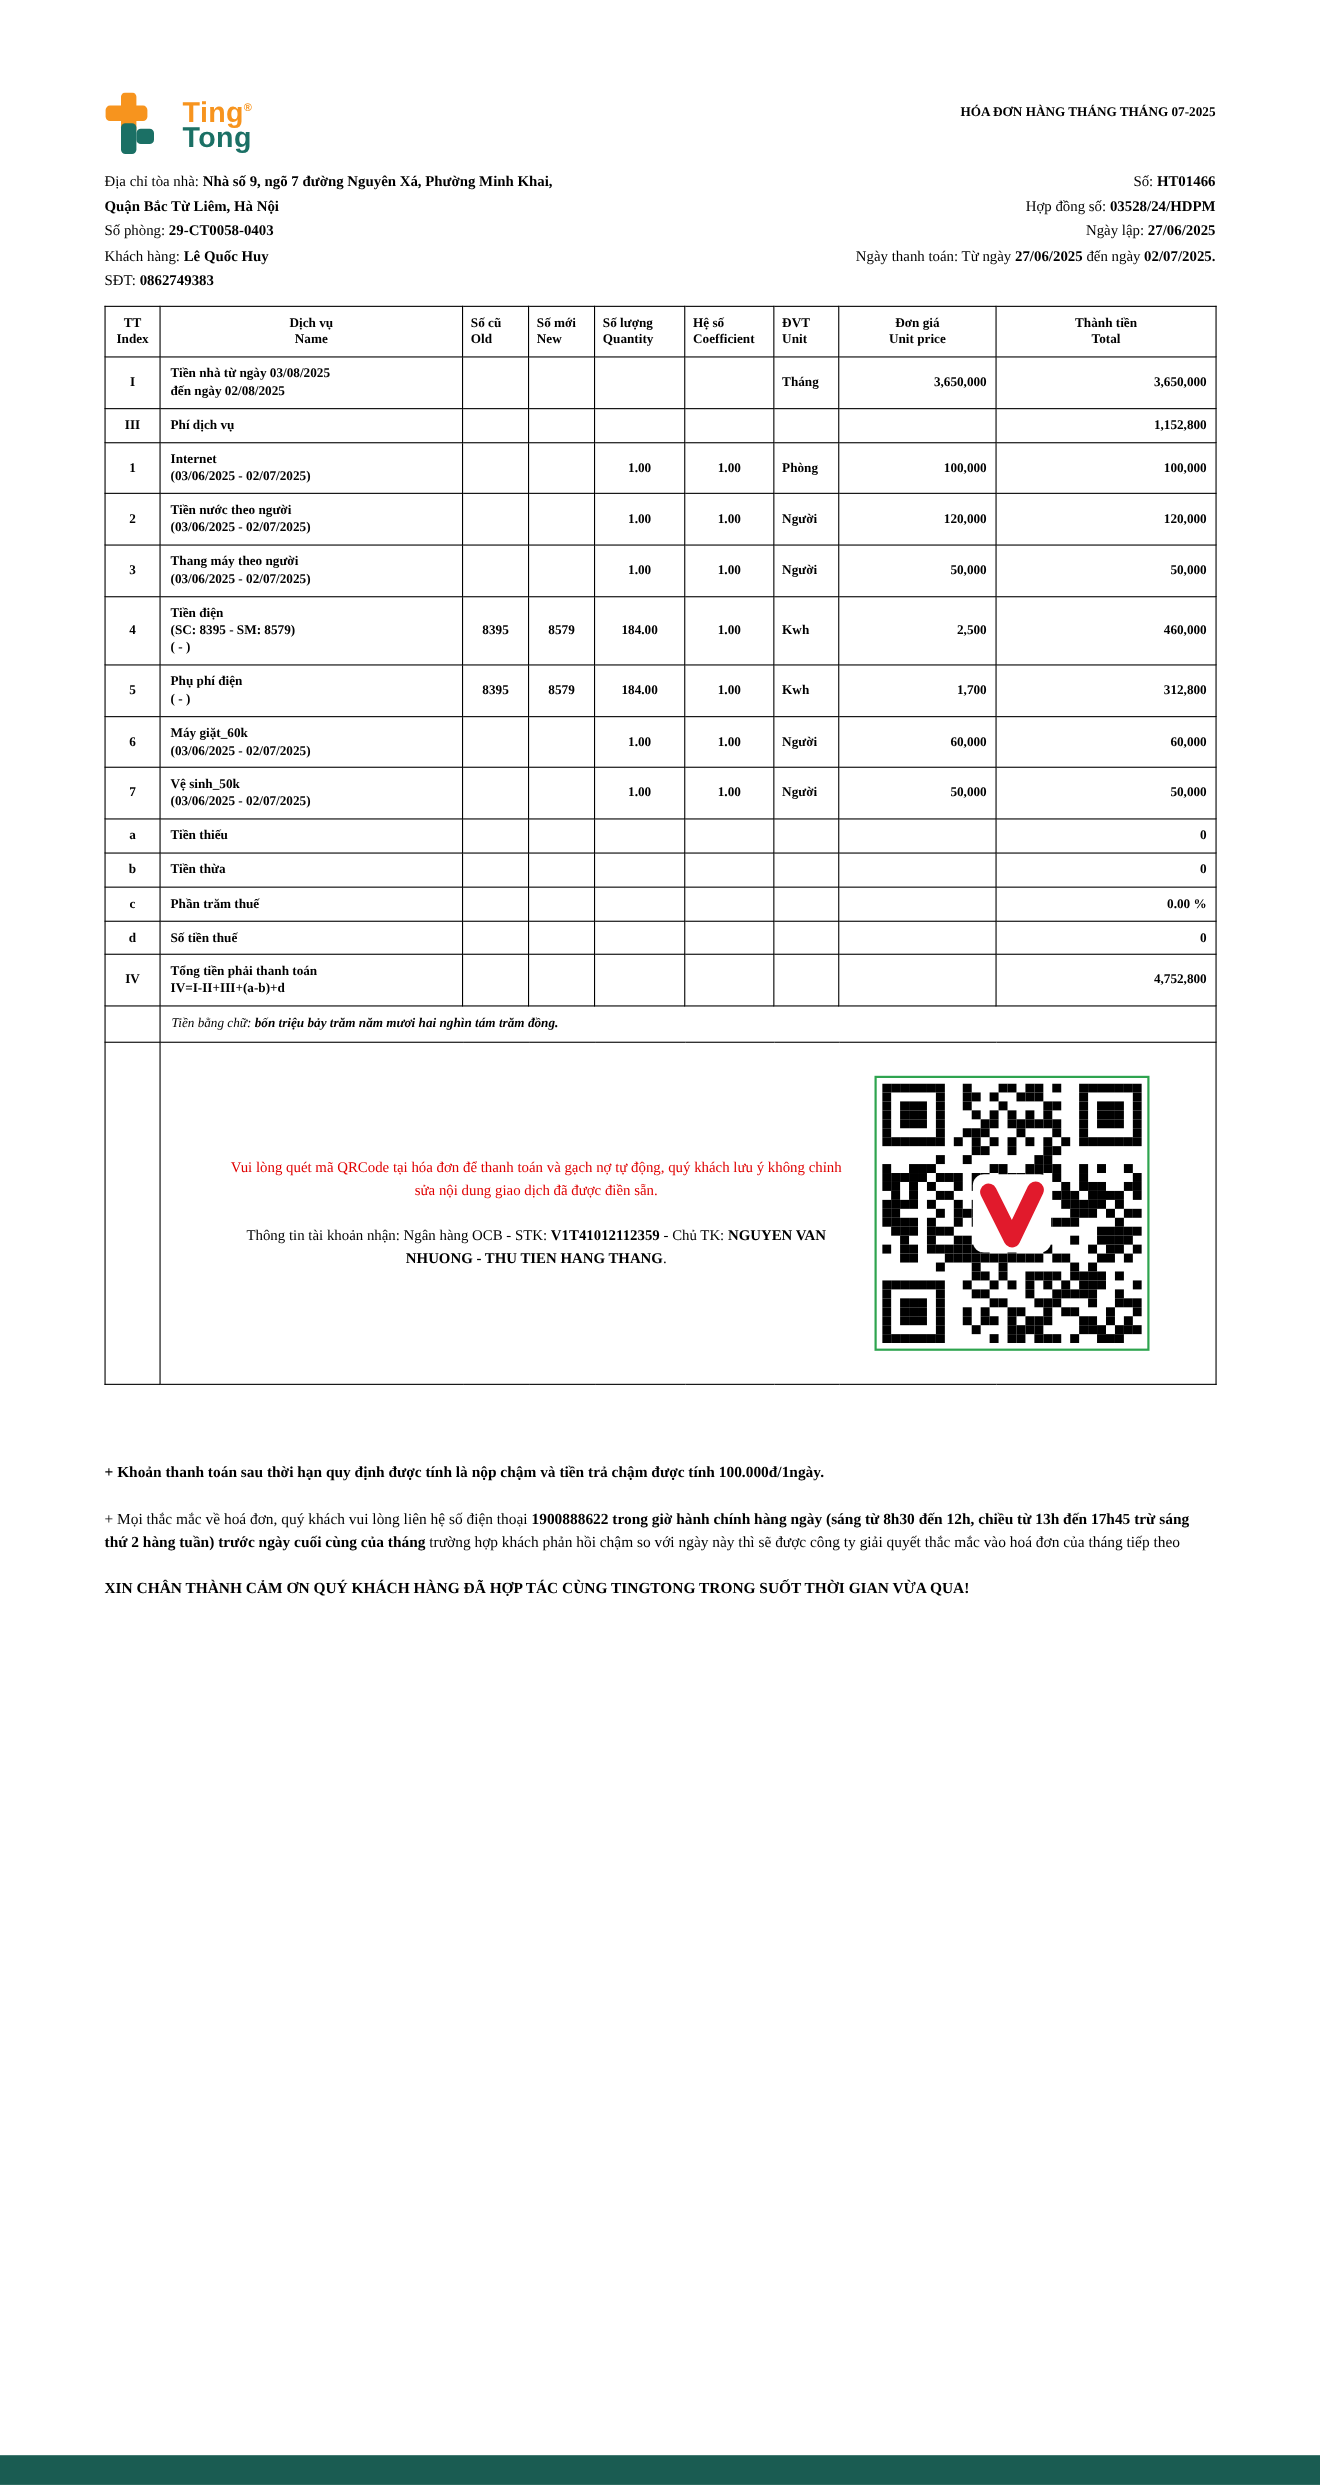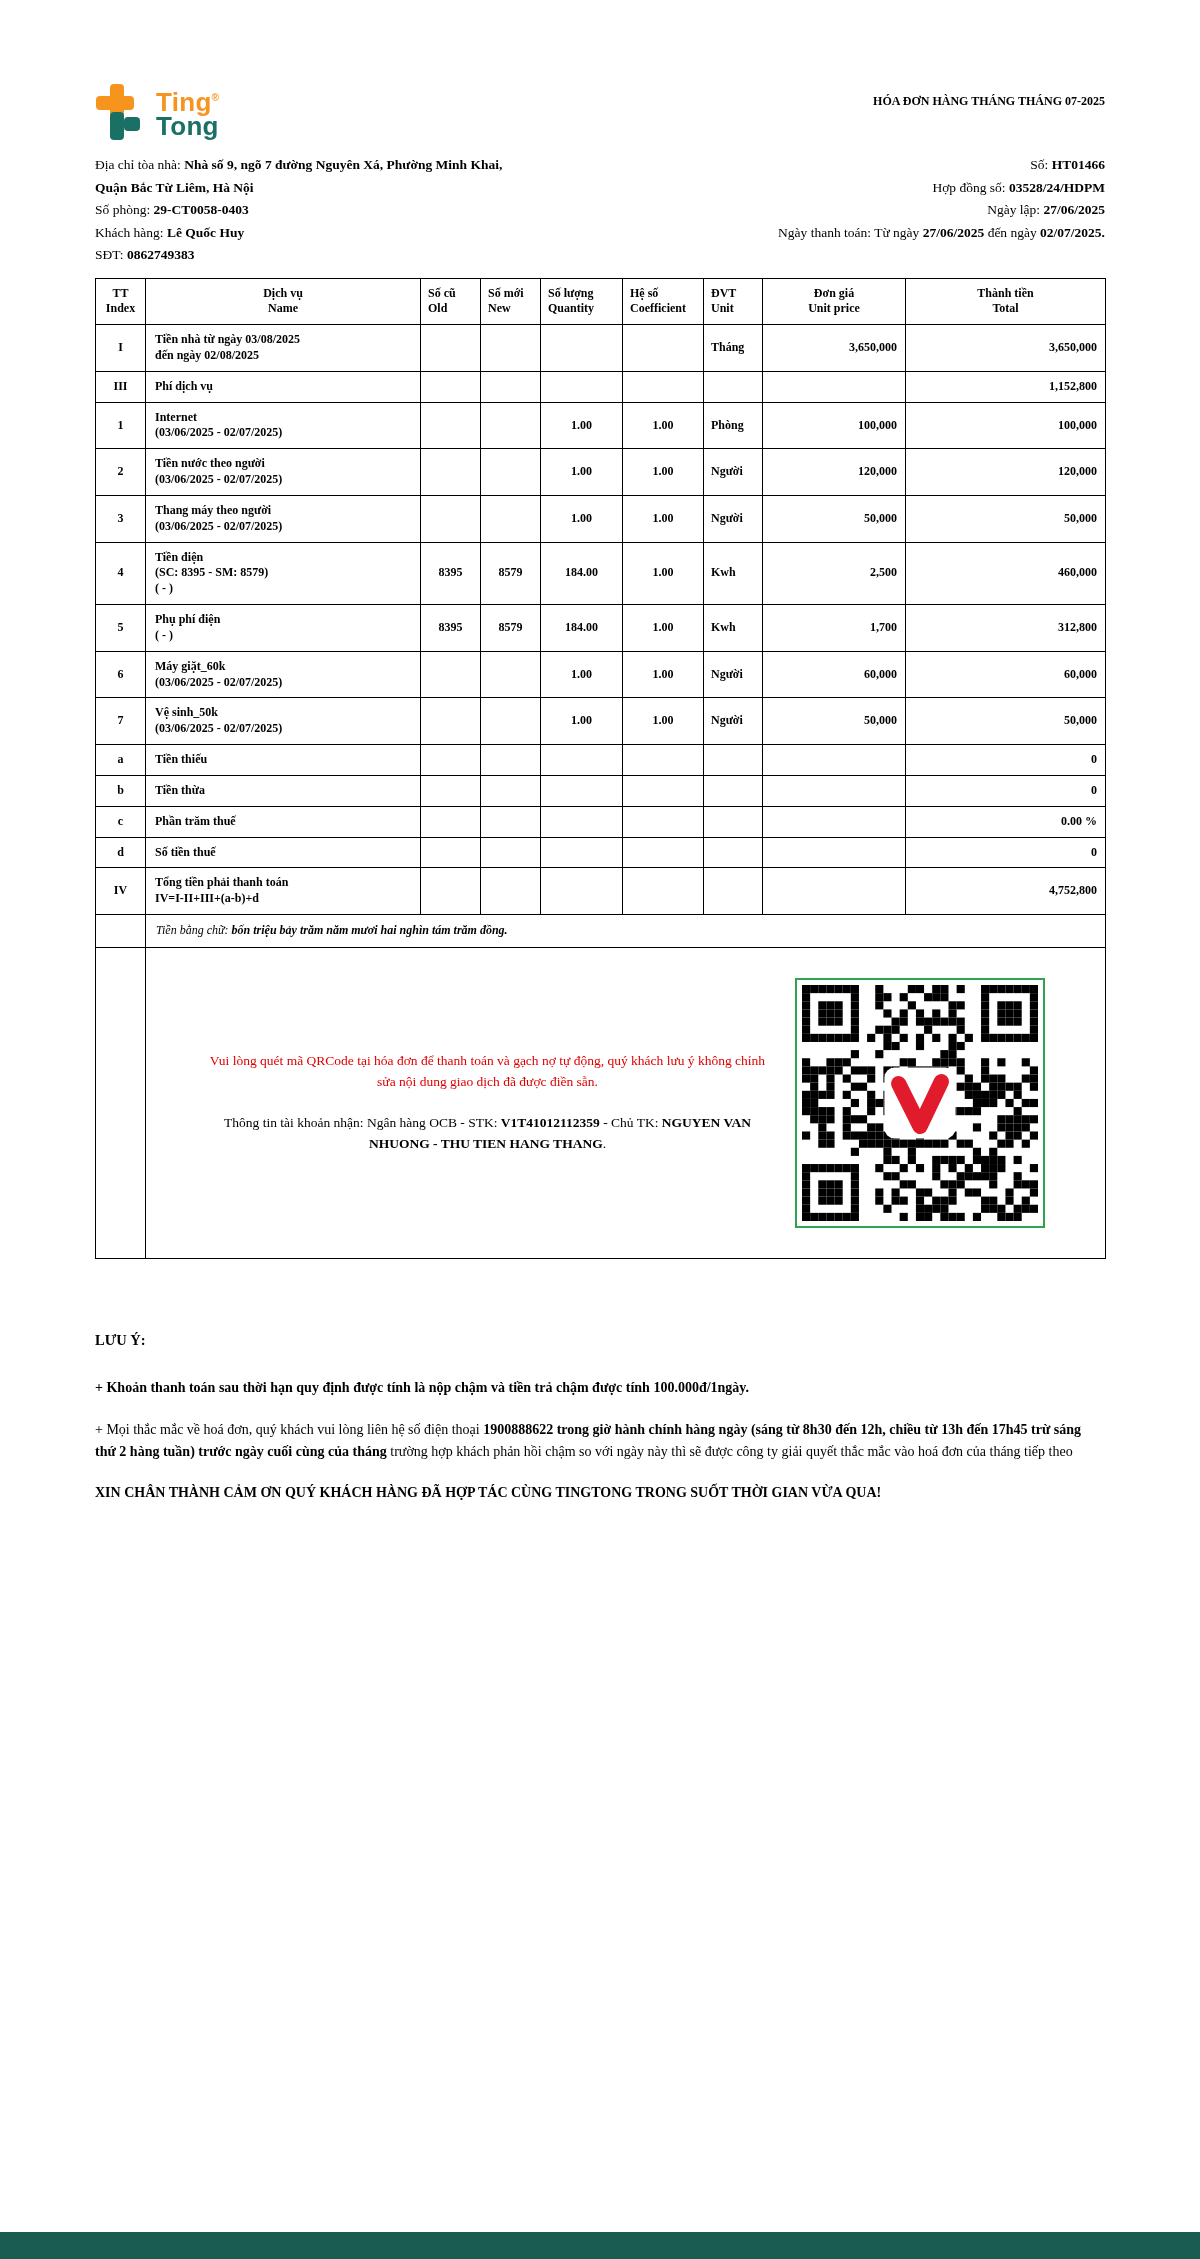--- a/index.html
+++ b/index.html
@@ -5,21 +5,21 @@
   * { margin:0; padding:0; box-sizing:border-box; }
   html,body { background:#ffffff; }
   .page {
     position:relative; width:1200px; height:2259px; background:#fff;
     font-family:"Liberation Serif", serif; color:#000; overflow:hidden; margin:0 auto;
   }
   .content { position:absolute; left:95px; right:95px; top:84px; }
 
   
   .header-row { display:flex; justify-content:space-between; align-items:flex-start; margin-bottom:14px; }
-  .logo { display:flex; align-items:center; gap:11px; font-family:"Liberation Sans", sans-serif; }
+  .logo { display:flex; align-items:center; gap:21px; font-family:"Liberation Sans", sans-serif; }
   .logo-text { font-weight:bold; font-size:26px; line-height:24px; letter-spacing:.3px; }
   .logo-ting { color:var(--orange,#F7941E); }
   .logo-tong { color:var(--teal,#1B7065); }
   .reg { font-size:10px; vertical-align:super; }
   .doc-title { max-width:305px; text-align:right; font-weight:bold; font-size:12px; line-height:23px; padding-top:6px; }
 
   
   .info-row { display:flex; justify-content:space-between; font-size:13.5px; line-height:22.5px; margin-bottom:11px; }
   .info-left { width:430px; }
   .info-right { flex:1; text-align:right; }
@@ -758,21 +758,20 @@
                     <path d="M95 97 L116 139 L137 95" stroke="#E11A2C" stroke-width="15" fill="none" stroke-linecap="round" stroke-linejoin="round"></path>
                   </svg>
               </div>
             </div>
           </td>
         </tr>
       </tbody>
     </table>
 
     <div class="notes">
-      <h3>LƯU Ý:</h3>
       <p class="note note-bold">+ Khoản thanh toán sau thời hạn quy định được tính là nộp chậm và tiền trả chậm được tính 100.000đ/1ngày.</p>
       <p class="note"><span>+ Mọi thắc mắc về hoá đơn, quý khách vui lòng liên hệ số điện thoại </span><span style="font-weight: bold;">1900888622</span><span style="font-weight: bold;"> trong giờ hành chính hàng ngày </span><span style="font-weight: bold;">(sáng từ 8h30 đến 12h, chiều từ 13h đến 17h45 trừ sáng thứ 2 hàng tuần)</span><span style="font-weight: bold;"> trước ngày cuối cùng của tháng </span><span>trường hợp khách phản hồi chậm so với ngày này thì sẽ được công ty giải quyết thắc mắc vào hoá đơn của tháng tiếp theo</span></p>
       <p class="note thanks">XIN CHÂN THÀNH CẢM ƠN QUÝ KHÁCH HÀNG ĐÃ HỢP TÁC CÙNG TINGTONG TRONG SUỐT THỜI GIAN VỪA QUA!</p>
     </div>
 
   </div>
   <div class="footer-bar"></div>
 </div>
 
 </body></html>

